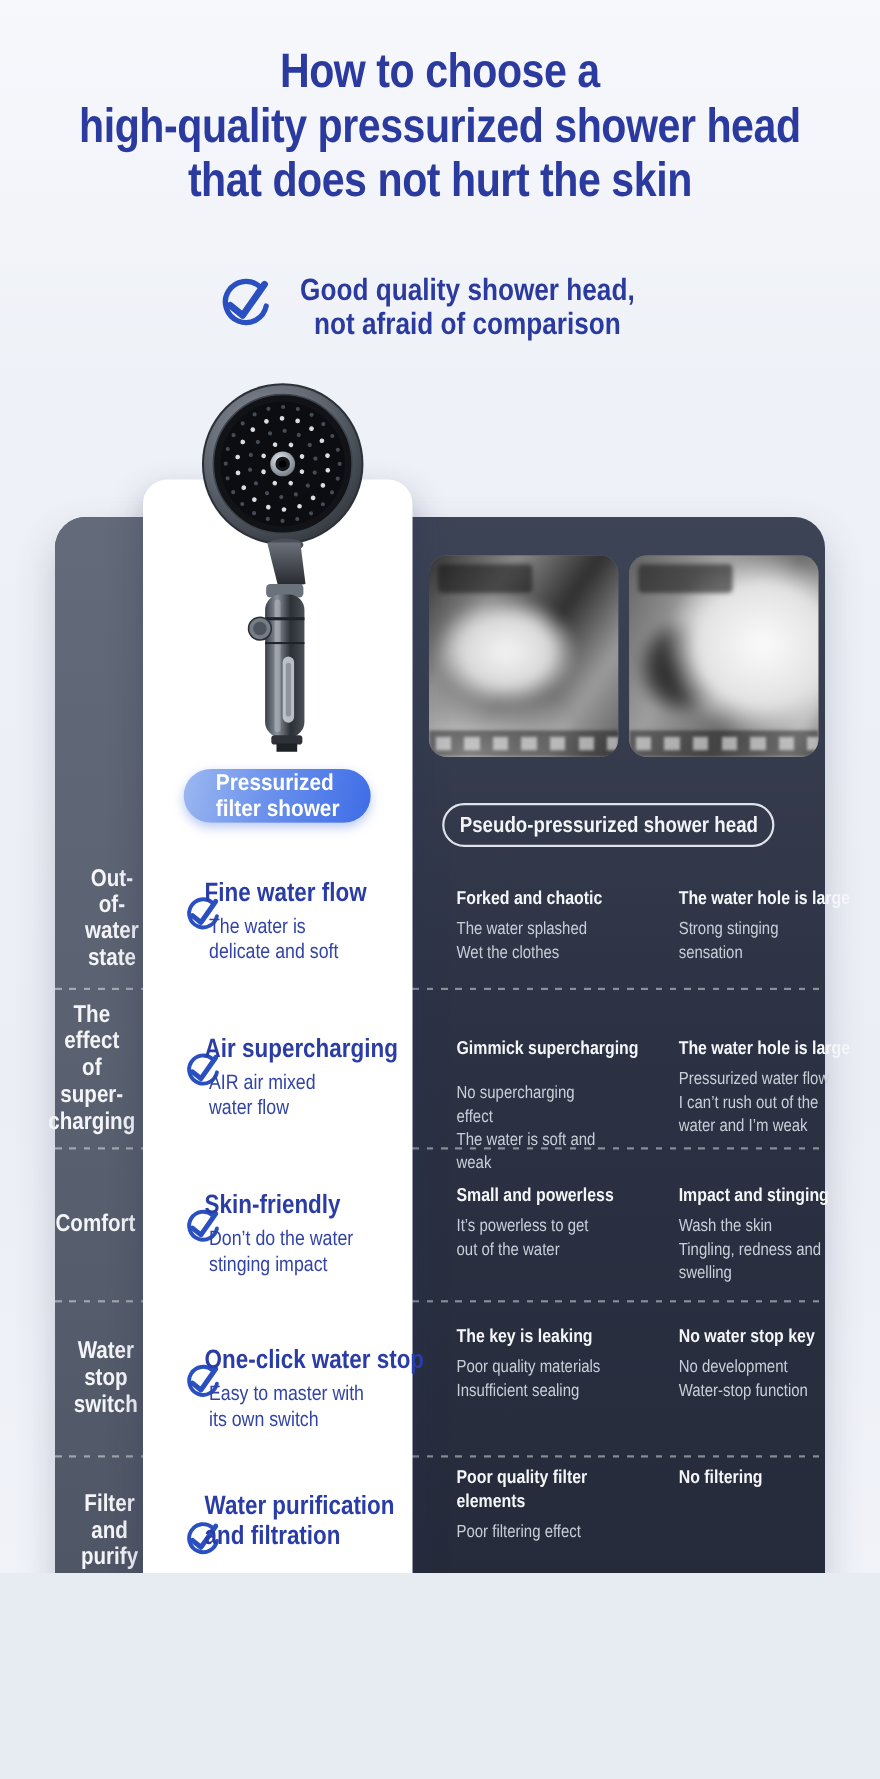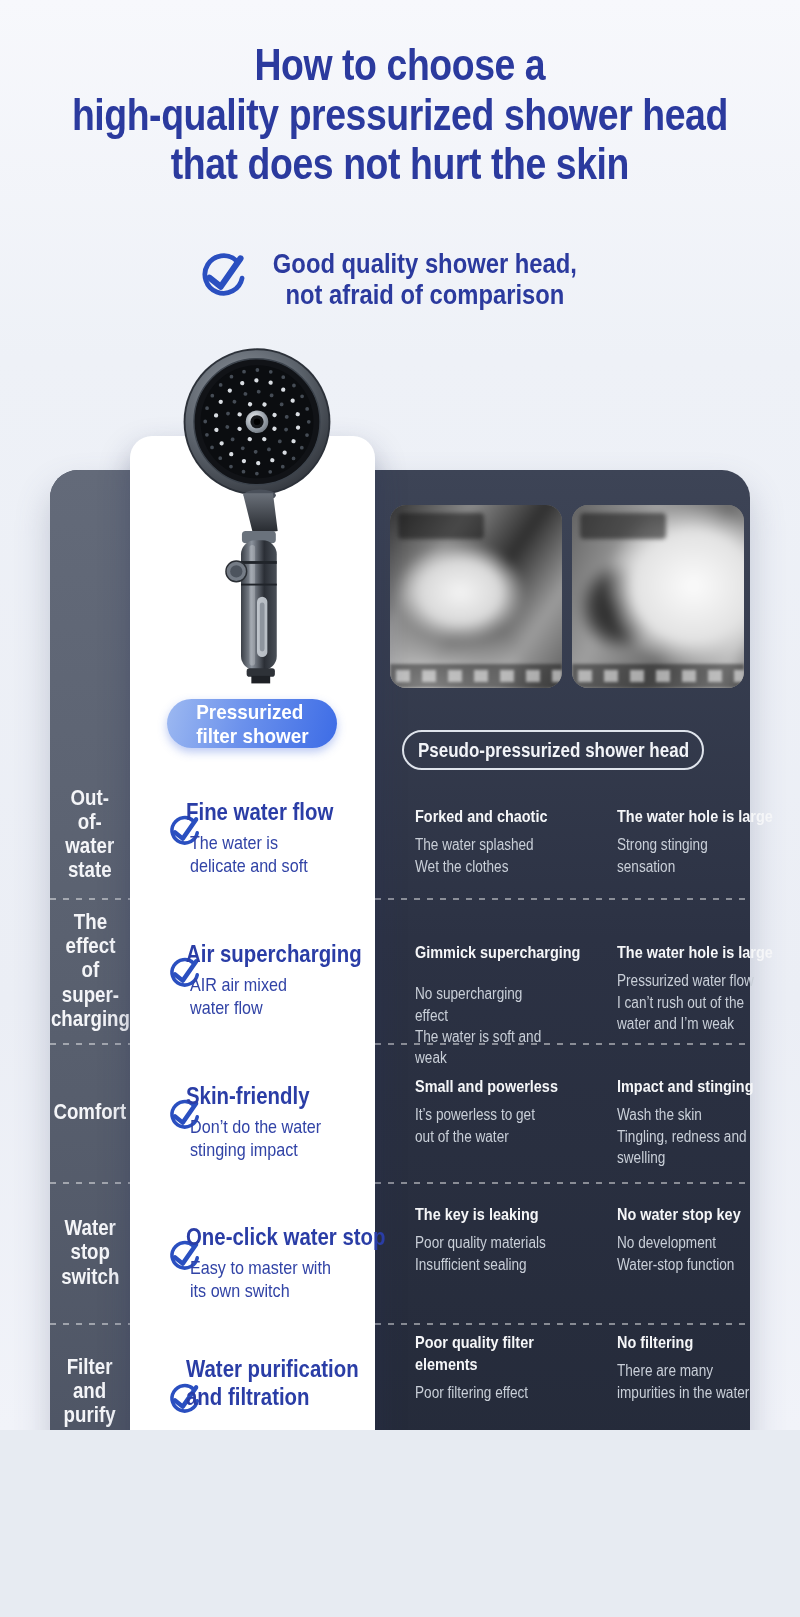--- a/index.html
+++ b/index.html
@@ -21,21 +21,21 @@
   .chk-icon{color:#2a4fc0;transform:rotate(-6deg);}
 
   
   .panel{position:absolute;left:50px;top:470px;width:700px;height:1040px;border-radius:28px;
     background:linear-gradient(180deg,#3d4456 0%,#2c3244 45%,#242a39 100%);
     box-shadow:0 18px 34px rgba(90,100,130,.30);}
   .label-strip{position:absolute;left:0;top:0;width:80px;height:1040px;
     border-radius:28px 0 0 28px;background:linear-gradient(180deg,#636a79 0%,#575e6d 60%,#4d5464 100%);}
   .sep{position:absolute;left:50px;width:700px;height:2px;z-index:3;
     background-image:repeating-linear-gradient(90deg,rgba(255,255,255,.45) 0 6px,transparent 6px 13px);}
-  .row-label{position:absolute;left:50px;width:80px;display:flex;align-items:center;justify-content:center;
+  .row-label{position:absolute;left:50px;width:80px;display:flex;align-items:center;justify-content:flex-end;
     color:#f4f5f8;font-weight:bold;font-size:22px;line-height:1.1;text-align:center;z-index:2;}
 
   
   .thumb{position:absolute;top:505px;width:172px;height:183px;border-radius:16px;overflow:hidden;
     background:#777;z-index:2;}
   .thumb .blurlayer{position:absolute;inset:-12px;filter:blur(5px);}
   .thumb1 .blurlayer{background:
     radial-gradient(ellipse 90px 70px at 42% 48%,#f4f4f4 0%,#d8d8d8 45%,rgba(216,216,216,0) 72%),
     radial-gradient(ellipse 150px 120px at 25% 95%,#e9e9e9 0%,rgba(200,200,200,0) 70%),
     linear-gradient(125deg,#3a3a3a 8%,#8a8a8a 30%,#2e2e2e 52%,#9c9c9c 74%,#4a4a4a 100%);}
@@ -196,22 +196,20 @@
 Insufficient sealing</span></div>
   </div>
 
   <div class="bad-col bad-a" style="top:1332px">
     <div class="bad-heading"><span class="cxl pre">Poor quality filter
 elements</span></div>
     <div class="bad-body"><span class="cxl pre">Poor filtering effect</span></div>
   </div>
   <div class="bad-col bad-b" style="top:1332px">
     <div class="bad-heading"><span class="cxl pre">No filtering</span></div>
-    <div class="bad-body"><span class="cxl pre">There are many
-impurities in the water</span></div>
   </div>
 
   <div class="card"></div>
 
   <div class="shower">
     <svg width="160" height="352" viewBox="0 0 170 360">
       <defs>
         <radialGradient id="faceMetal" cx="40%" cy="35%" r="80%">
           <stop offset="0%" stop-color="#9aa0a8"></stop>
             <stop offset="55%" stop-color="#5c636c"></stop>

